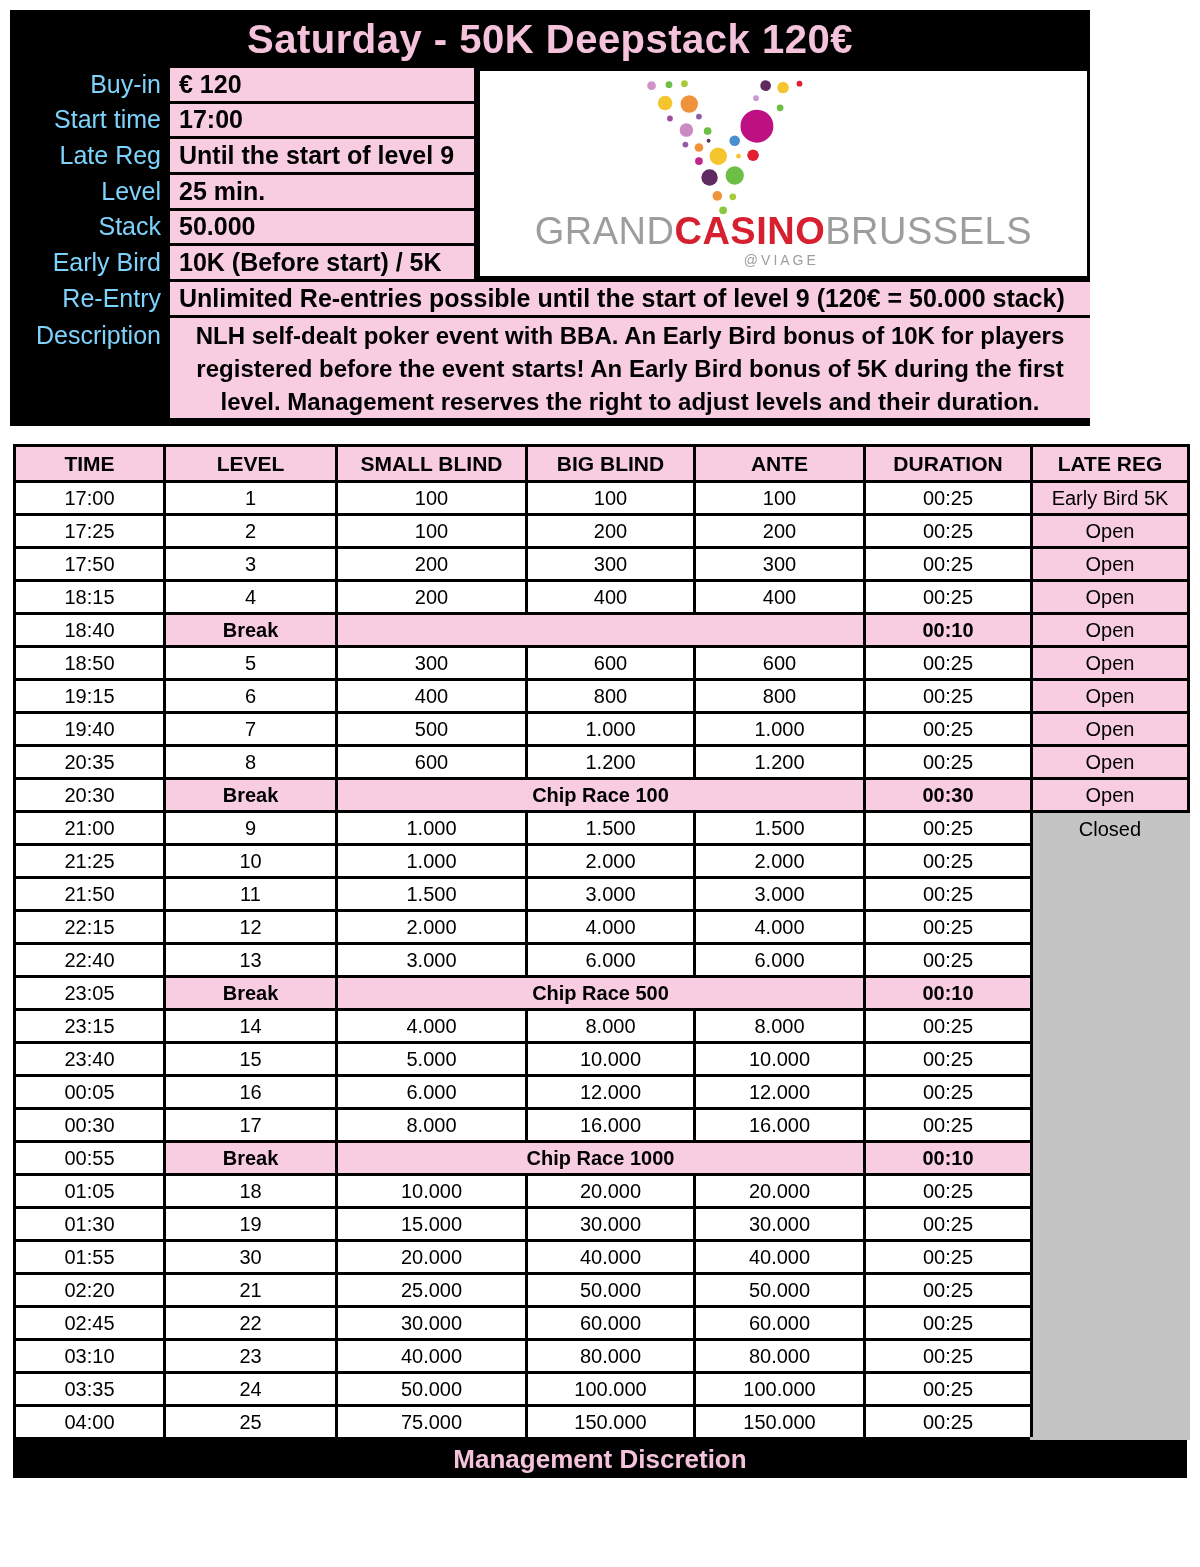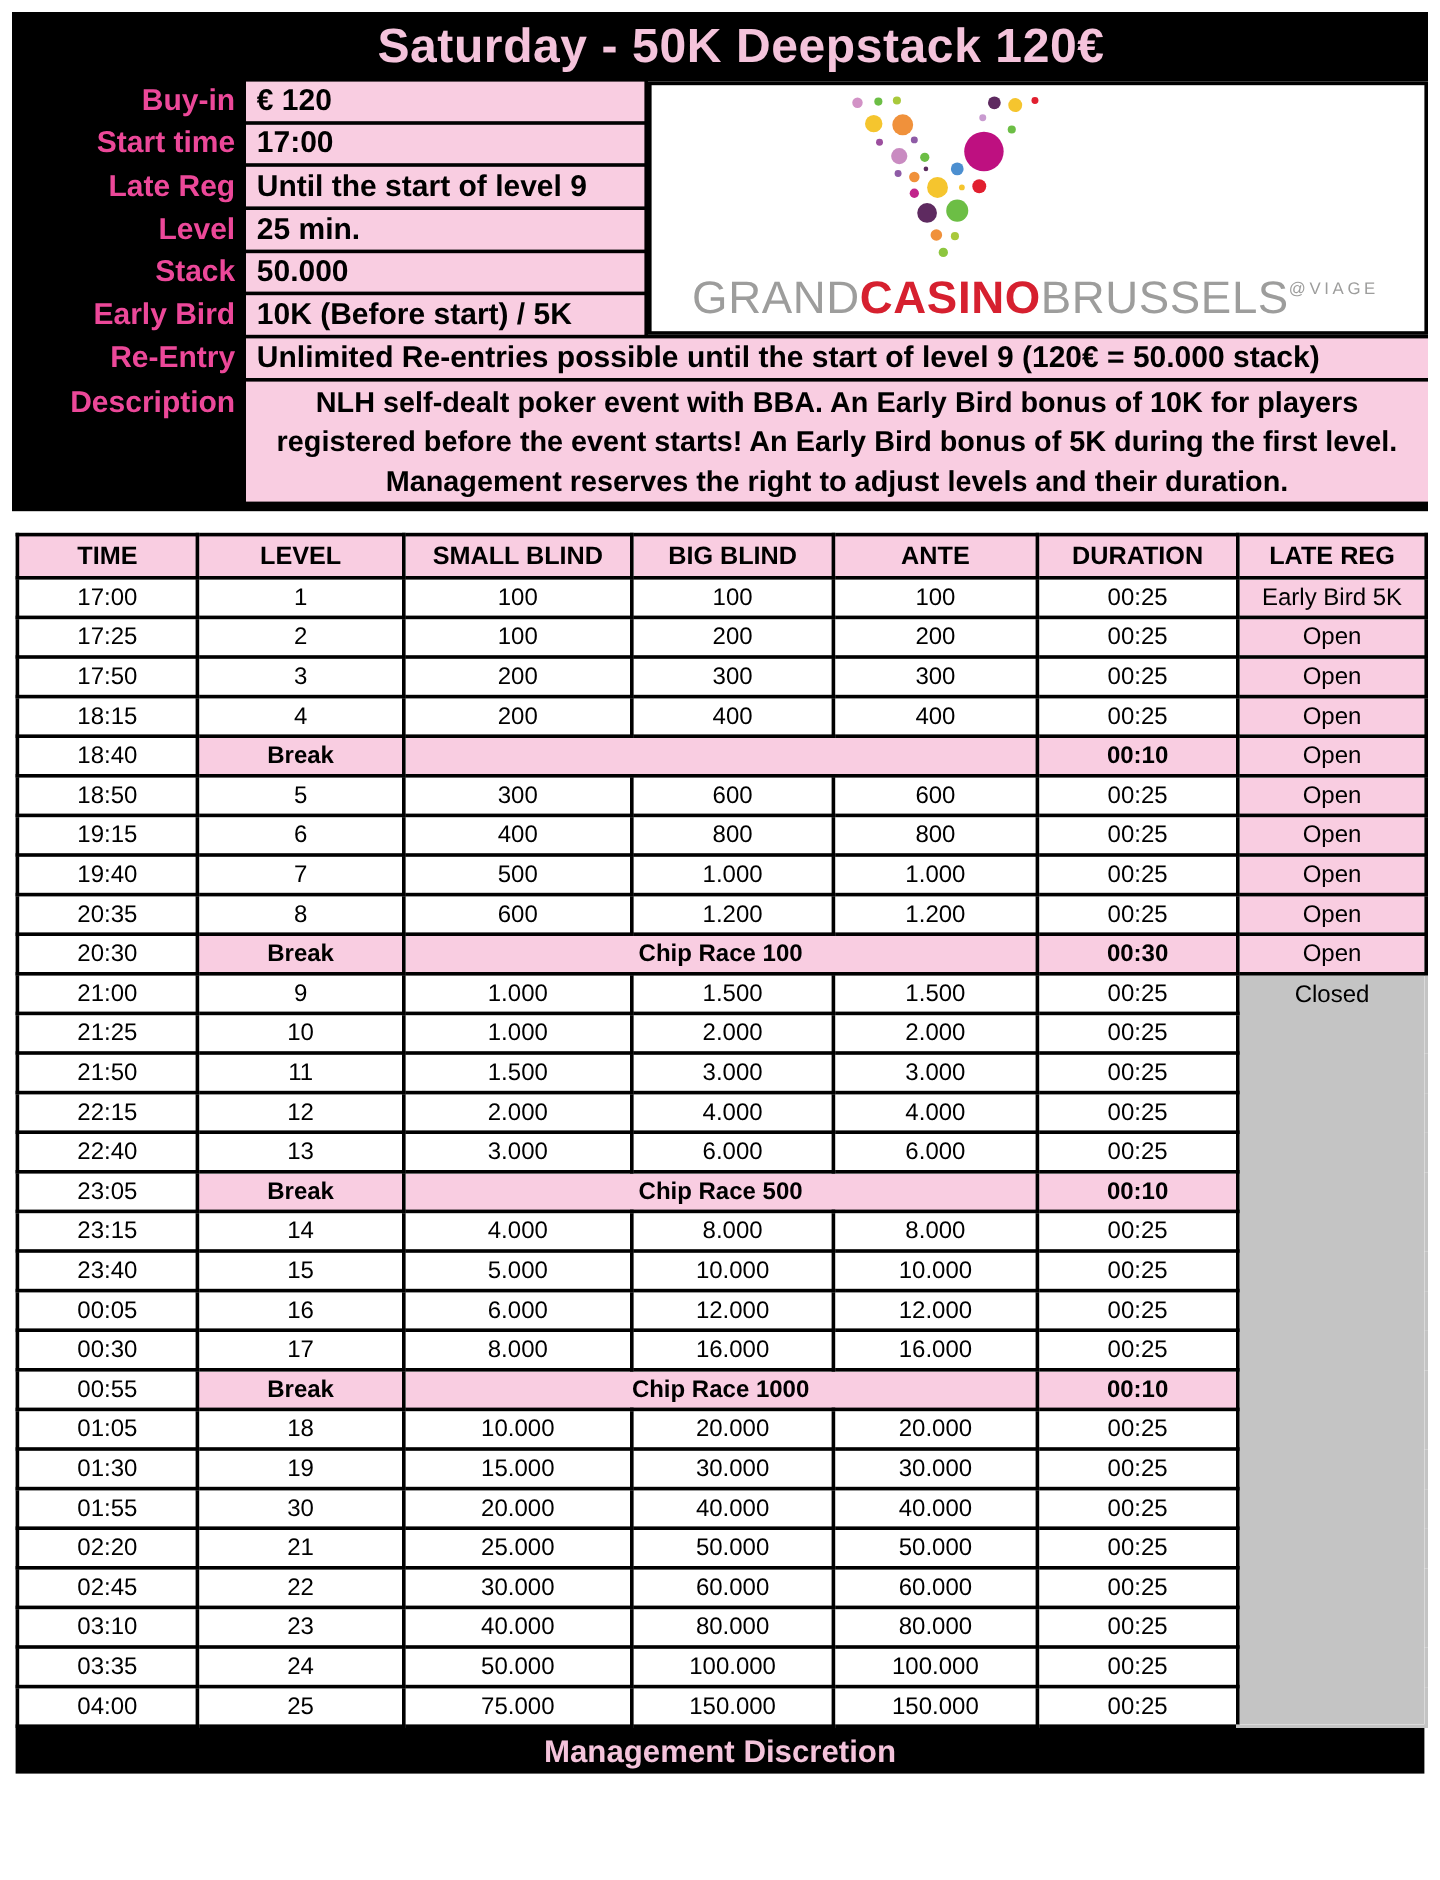--- a/index.html
+++ b/index.html
@@ -14,64 +14,63 @@
   body{
     width:1200px;height:1567px;
     background:#fff;
     font-family:"Liberation Sans", sans-serif;
     color:#000;
     overflow:hidden;
   }
   
   .top-panel{
     margin:10px 10px 0 10px;
-    width:1180px;
+    width:1080px;
     background:#000;
     padding-bottom:8px;
-    padding-left:35px;
   }
   .event-title{
     height:58px;line-height:58px;
     text-align:center;
     color:var(--title-pink);
     font-size:40px;font-weight:bold;
     letter-spacing:0.5px;
   }
   .top-main{display:flex;height:211px;}
   .info-grid{
     display:grid;
     grid-template-rows:repeat(6,1fr);
     row-gap:3px;
     width:507px;
   }
   .info-row{display:flex;}
   .info-label{
     width:160px;
-    color:#ec4899;font-weight:bold;font-size:25px;
+    color:#7dd3fc;font-weight:normal;font-size:25px;
     display:flex;align-items:center;justify-content:flex-end;
     padding-right:9px;
   }
   .info-value{
     flex:1;
     background:var(--pink);
     font-weight:bold;font-size:25px;
     display:flex;align-items:center;
     padding-left:9px;
     white-space:nowrap;overflow:hidden;
   }
   .logo-box{
     width:670px;margin-left:3px;
     background:#fff;border:3px solid #000;
     display:flex;flex-direction:column;
     justify-content:flex-end;
     padding-bottom:8px;
     position:relative;
   }
   .logo-v{position:absolute;top:4px;left:160px;}
-  .brand-wrap{display:flex;flex-direction:row;align-self:center;}
+  .brand-wrap{display:flex;flex-direction:column;align-self:center;}
   .brand{
     font-size:38px;line-height:1;
     color:var(--brand-gray);
     letter-spacing:0.5px;
     white-space:nowrap;
   }
   .brand .red{color:var(--casino-red);font-weight:bold;}
   .brand-sub{
     text-align:center;
     font-size:14px;letter-spacing:3px;

